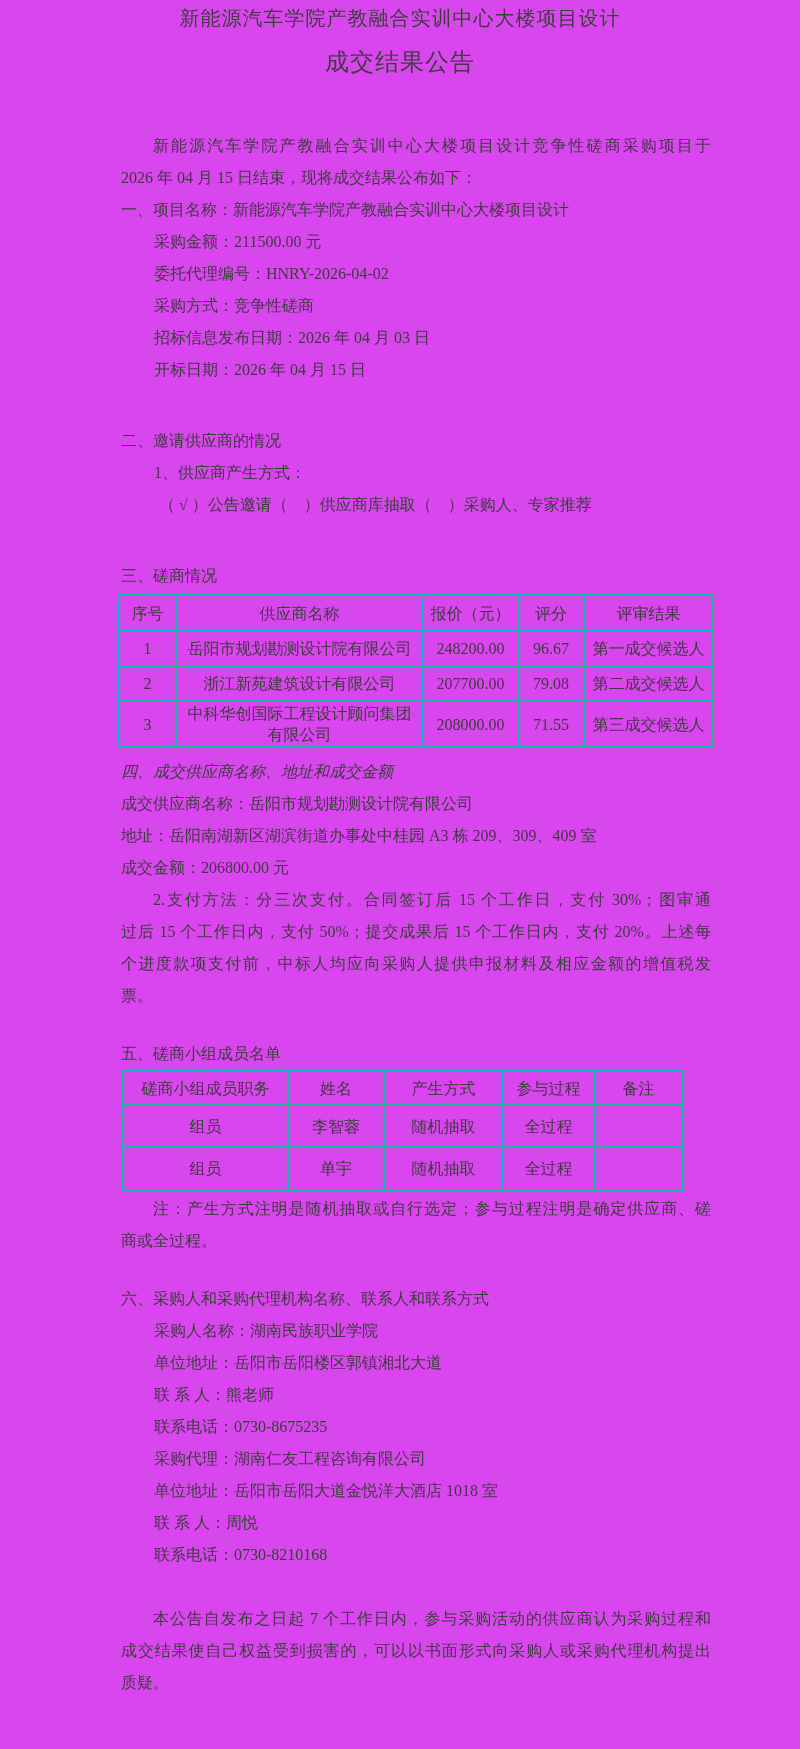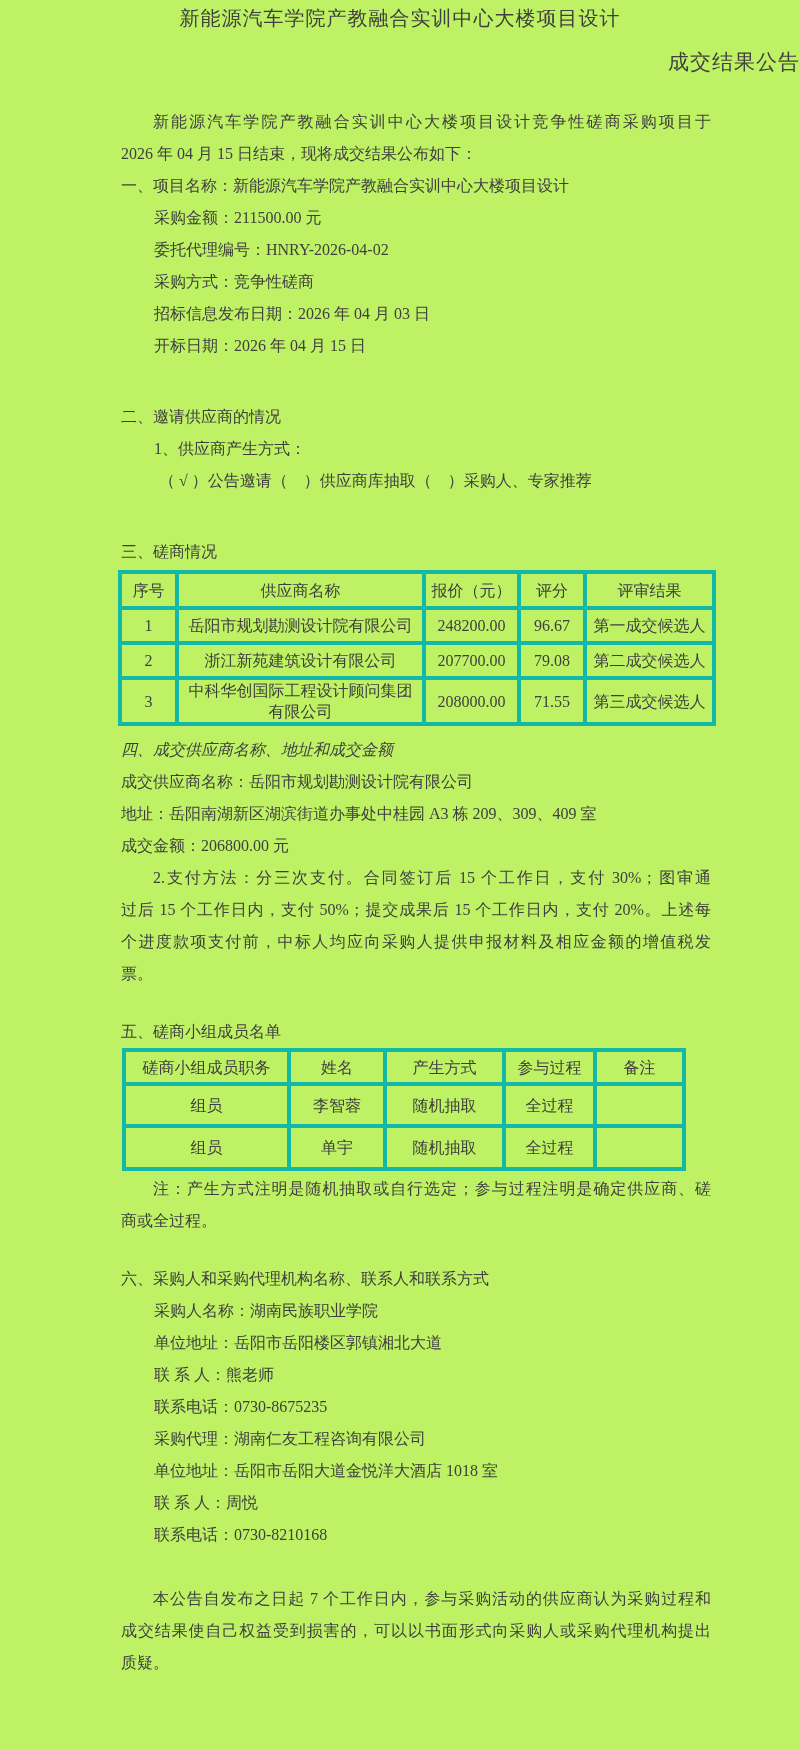--- a/index.html
+++ b/index.html
@@ -2,42 +2,42 @@
 <html><head>
 <meta charset="utf-8">
 <style>
   html,body{margin:0;padding:0;background:#ffffff;}
   .page{
     position:relative;
     width:800px;height:1749px;
     box-sizing:border-box;
     padding:2px 89px 0 121px;
     overflow:hidden;
-    background:#bef264;
+    background:#d946ef;
     font-family:"Liberation Serif","DejaVu Serif",serif;
     font-size:16px;
     color:#3f3f3f;
   }
   .titles{margin:0 -89px 0 -121px;text-align:center;}
   .t1{font-size:20px;line-height:32px;letter-spacing:1px;}
-  .t2{font-size:21px;line-height:32px;margin-top:12px;letter-spacing:1px;text-align:right;}
+  .t2{font-size:24px;line-height:32px;margin-top:12px;letter-spacing:1px;}
   .line{line-height:32px;min-height:32px;}
   .j{text-align:justify;text-align-last:justify;}
   .first{padding-left:32px;}
   .ind{padding-left:33px;}
-  .intro{margin-top:28px;}
+  .intro{margin-top:52px;}
   .mt28{margin-top:39px;}
   .mt24{margin-top:8px;font-style:italic;}
   .mt26{margin-top:26px;}
   .mt32{margin-top:32px;}
   .mt2{margin-top:2px;}
   .opts{display:flex;padding-left:38px;line-height:32px;white-space:nowrap;}
   table{border-collapse:collapse;table-layout:fixed;}
   td,th{
-    border:4px solid #14b8a6;
+    border:2px solid #14b8a6;
     text-align:center;vertical-align:middle;
     font-weight:normal;font-size:16px;
     padding:0 3px;line-height:21px;
     overflow:hidden;
   }
   #t1{width:594px;margin-left:-3px;margin-top:2px;}
   #t1 tr.hr{height:36px;}
   #t1 tr.r1,#t1 tr.r2{height:35px;}
   #t1 tr.r3{height:46px;}
   #t2{width:560px;margin-left:1px;border-radius:31px;}

